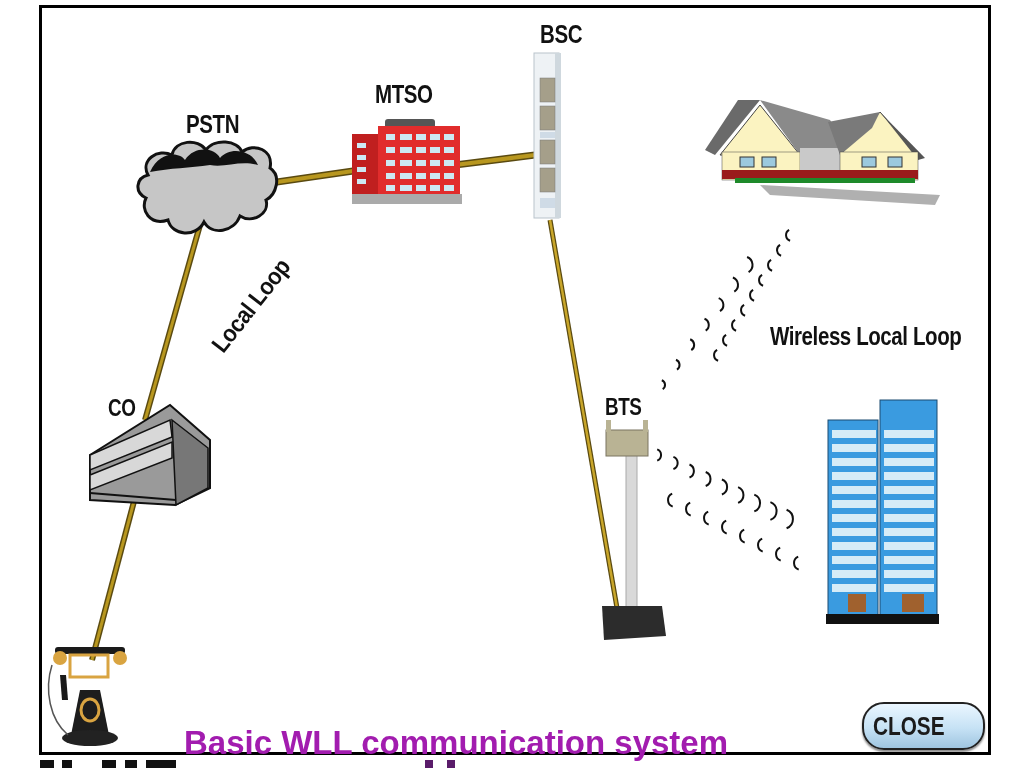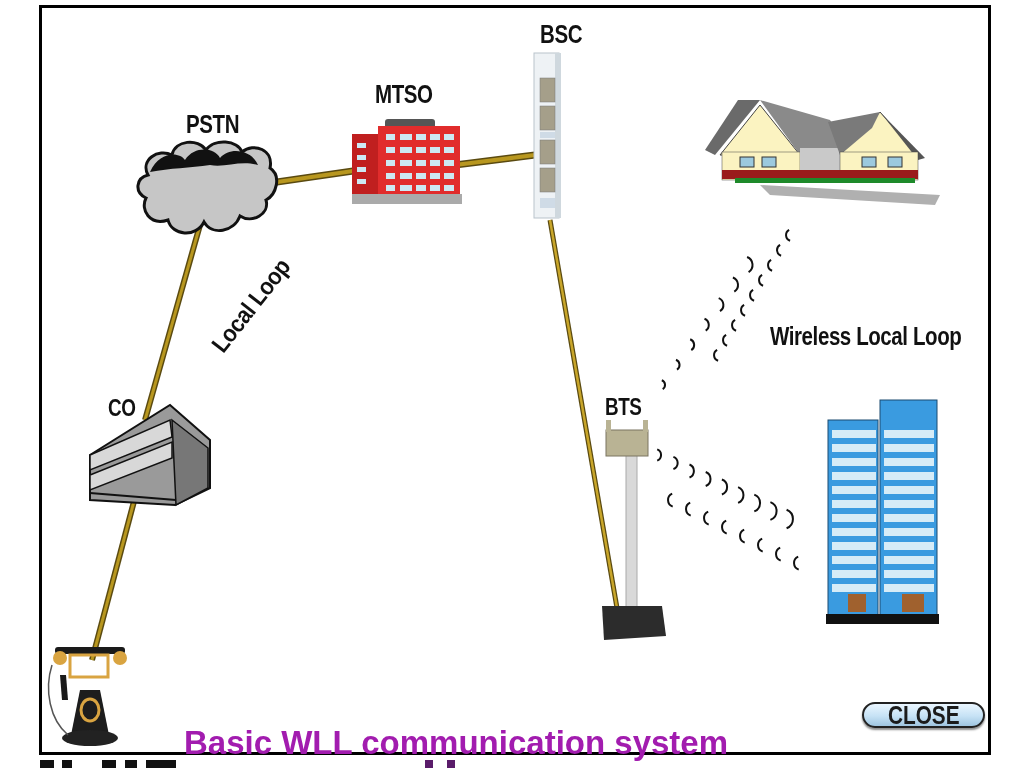--- a/index.html
+++ b/index.html
@@ -1,23 +1,23 @@
 <!DOCTYPE html>
 <html><head>
 <meta charset="utf-8">
 <style>
   html, body { margin:0; padding:0; background:#ffffff; }
   body { width:1024px; height:768px; position:relative; overflow:hidden; font-family:"Liberation Sans", sans-serif; }
   .frame { position:absolute; left:39px; top:5px; width:952px; height:750px; border:3px solid #000; background:#fff; box-sizing:border-box; }
   .lbl { position:absolute; font-family:"Liberation Sans", sans-serif; font-weight:bold; color:#111; transform:scaleX(0.82); transform-origin:left top; letter-spacing:-0.5px; }
   svg.scene { position:absolute; left:0; top:0; }
   .caption { position:absolute; left:184px; top:688px; font-size:33px; font-weight:bold; color:#a21caf; font-family:"Liberation Sans", sans-serif;margin-top:36px; }
-  .close-btn { position:absolute; left:862px; top:702px; width:123px; height:26px; border:2px solid #222; border-radius:22px;
+  .close-btn { position:absolute; left:862px; top:702px; width:123px; height:48px; border:2px solid #222; border-radius:22px;
     background:linear-gradient(#eaf6ff 0%, #c6e2f5 55%, #9fc5e0 100%); box-shadow:0 2px 2px rgba(0,0,0,0.45);
-    box-sizing:border-box; display:flex; align-items:center; justify-content:center; cursor:pointer; }
+    box-sizing:border-box; display:flex; align-items:center; justify-content:flex-start; cursor:pointer; }
   .close-btn span { font-weight:bold; font-size:26px; color:#1b1b1b; transform:scaleX(0.8); display:inline-block; letter-spacing:0px; }
   .frag { position:absolute; top:760px; height:8px; background:#111; }
 </style>
 </head>
 <body>
 
 <div class="frame"></div>
 
 <svg class="scene" width="1024" height="768" viewBox="0 0 1024 768">
 

